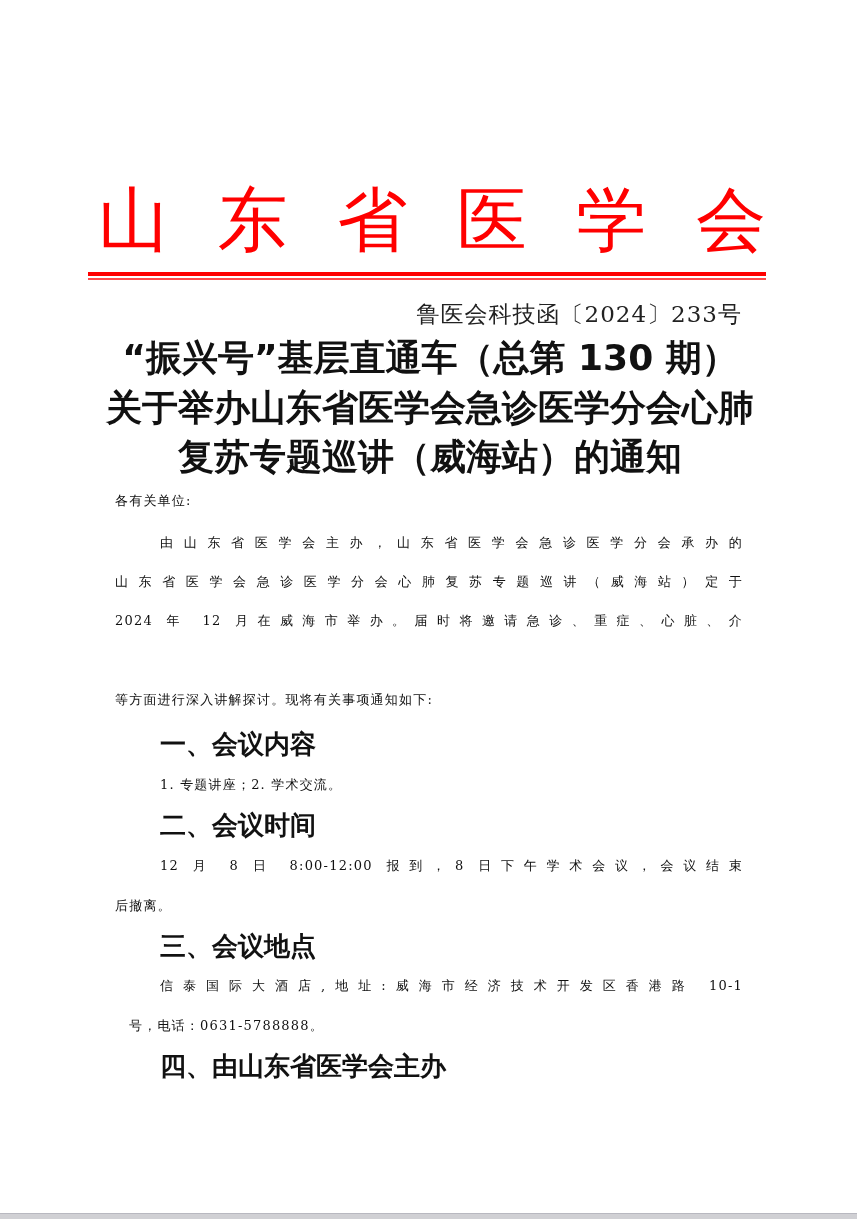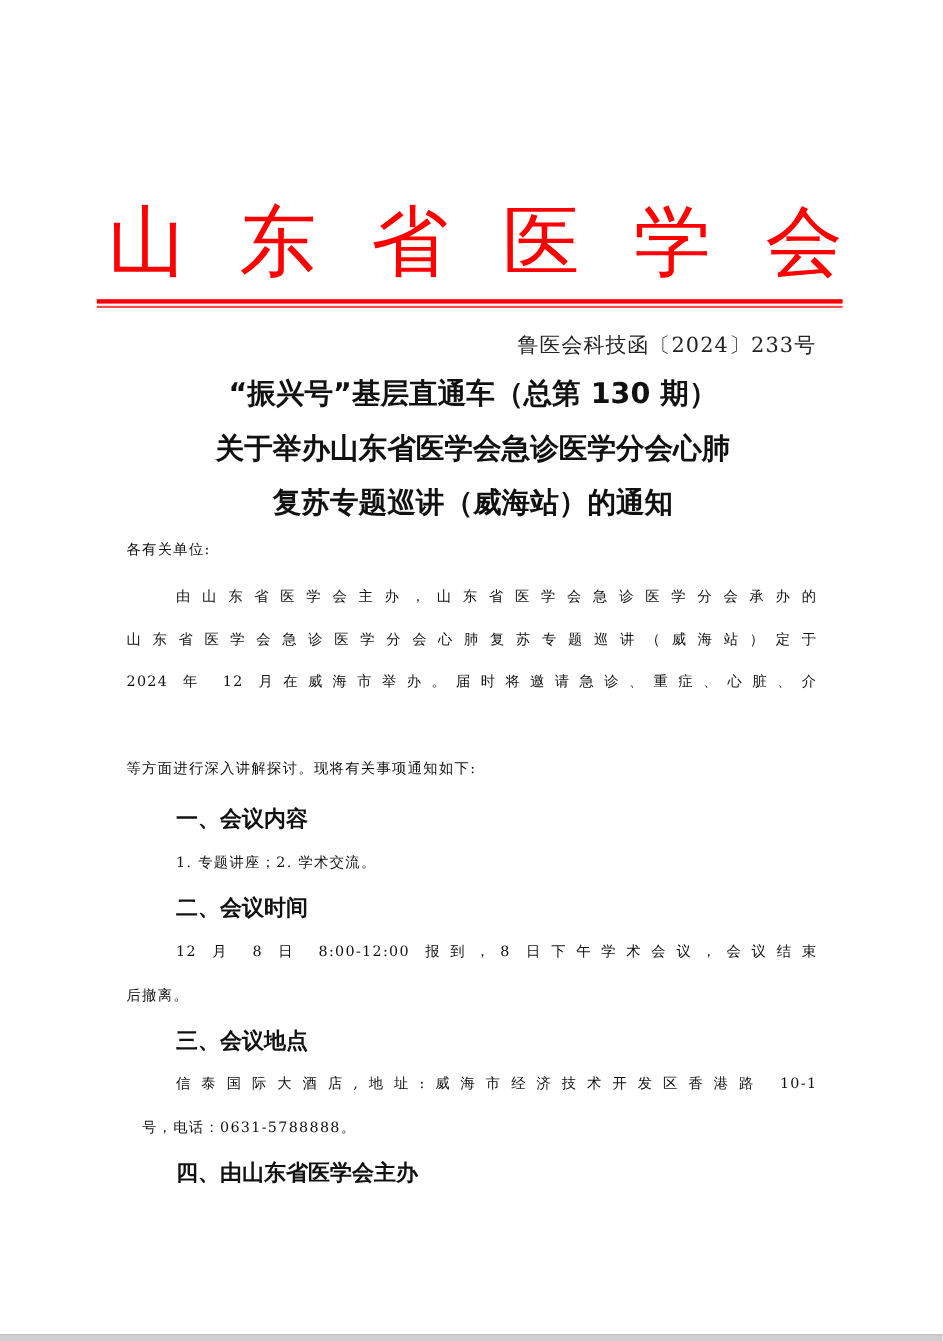--- a/index.html
+++ b/index.html
@@ -48,33 +48,33 @@
     .rule-thin {
       position: absolute;
       left: 88px; top: 278px;
       width: 678px; height: 2px;
       background: #ff4a4a;
     }
     .docno {
       position: absolute;
       right: 115px;
       top: 300px;
-      font-size: 19px;
+      font-size: 23px;
       line-height: 28px;
       letter-spacing: 1px;
       color: #222;
     }
     .title {
       position: absolute;
       left: 100px;
       width: 660px;
       text-align: center;
       font-family: "DejaVu Sans", "Liberation Sans", sans-serif;
       font-weight: bold;
-      font-size: 26px;
+      font-size: 36px;
       line-height: 40px;
       color: #111;
     }
     .t1 { top: 338px; }
     .t2 { top: 388px; }
     .t3 { top: 437px; }
     .line {
       position: absolute;
       left: 115px;
       width: 628px;
@@ -84,21 +84,21 @@
       letter-spacing: 1.2px;
       color: #111;
     }
     .indent { left: 160px; width: 583px; }
     .justify { text-align: justify; text-align-last: justify; }
     .heading {
       position: absolute;
       left: 160px;
       font-family: "DejaVu Sans", "Liberation Sans", sans-serif;
       font-weight: bold;
-      font-size: 20px;
+      font-size: 26px;
       line-height: 28px;
       color: #111;
     }
     .bottom-bar {
       position: absolute;
       left: 0; top: 1213px;
       width: 857px; height: 6px;
       background: #d0d0d4;
       border-top: 1px solid #b8b8c0;
     }

